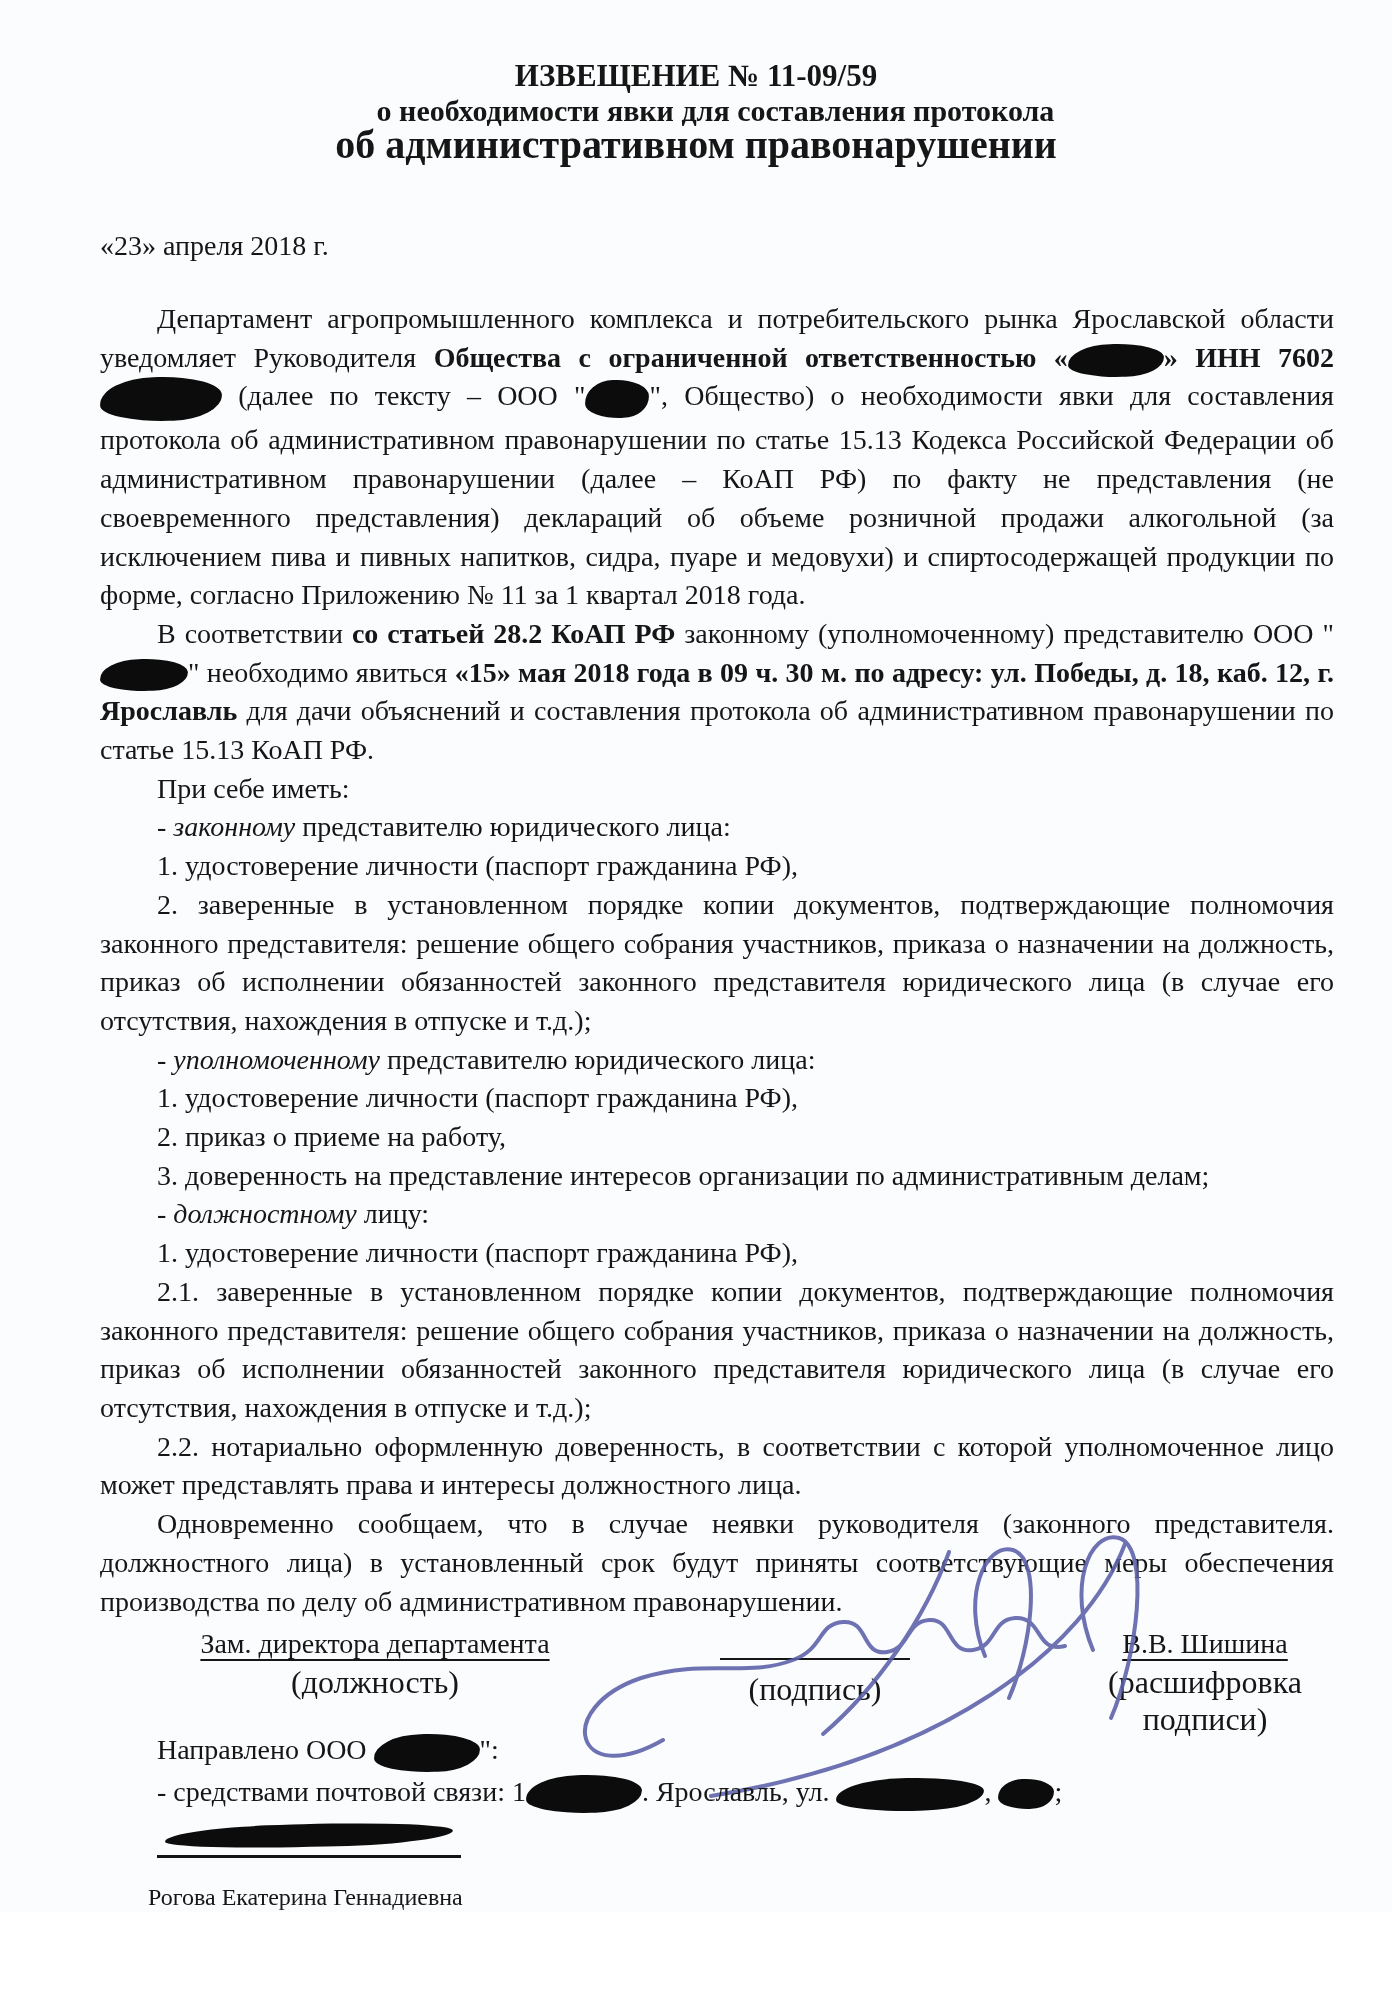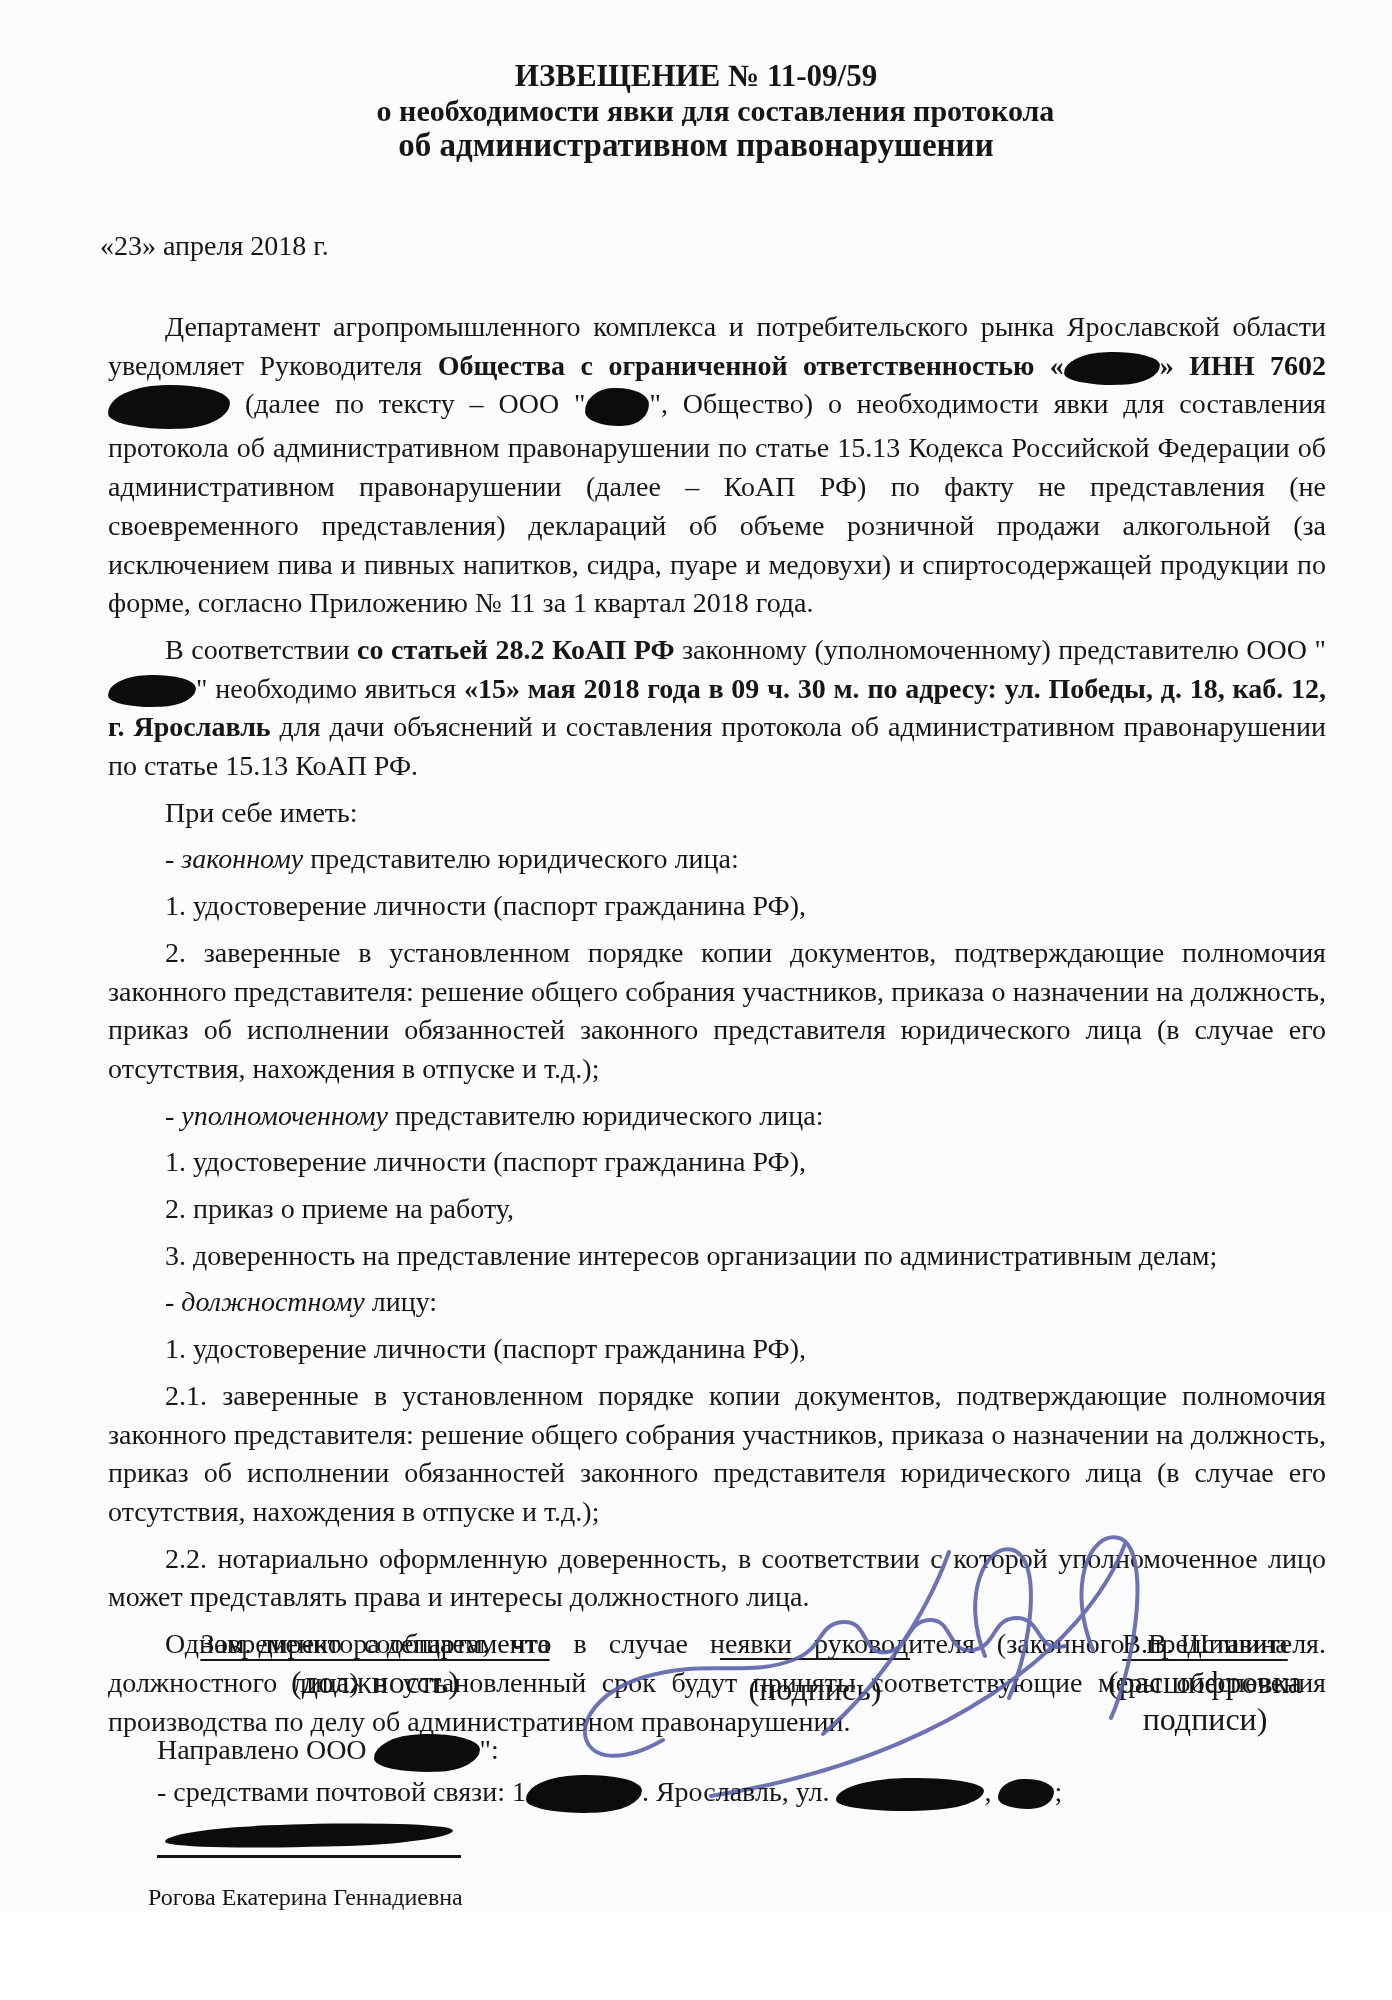--- a/index.html
+++ b/index.html
@@ -8,28 +8,28 @@
     width:1392px;height:1912px;
     background:#fafcfd;
     overflow:hidden;
     font-family:"Liberation Serif","DejaVu Serif",serif;
     color:#161616;
   }
   
   .title-block{position:absolute;top:58px;left:0;width:1392px;text-align:center;font-weight:bold;}
   .title-line1{font-size:31px;line-height:36px;}
   .title-line2{font-size:30px;line-height:34px;padding-left:39px;}
-  .title-line3{font-size:33px;line-height:34px;}
+  .title-line3{font-size:40px;line-height:34px;}
   .date-line{position:absolute;top:230px;left:100px;font-size:28px;}
   
   .body-text{
     position:absolute;top:300px;left:100px;width:1234px;
     font-size:28px;line-height:38.7px;text-align:justify;
   }
-  .body-text p{margin:8px;text-indent:57px;}
+  .body-text p{margin:0;text-indent:57px;}
   .b{font-weight:bold;}
   .i{font-style:italic;}
   
   .redact{
     display:inline-block;background:#0c0c0c;
     vertical-align:middle;
     border-radius:46% 54% 42% 58% / 62% 46% 58% 40%;
     transform:rotate(-1.5deg);
   }
   .redact-underline{

